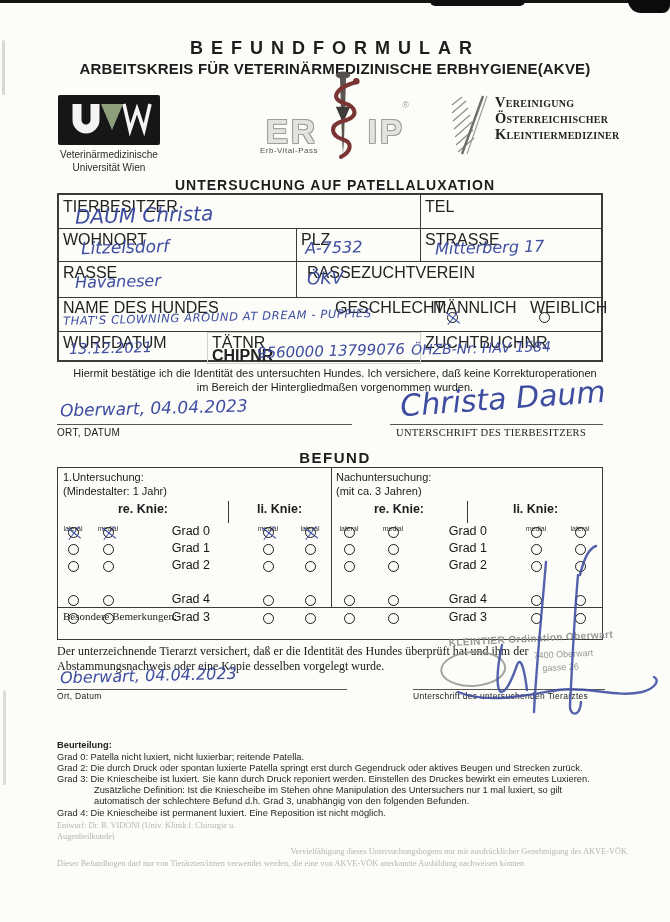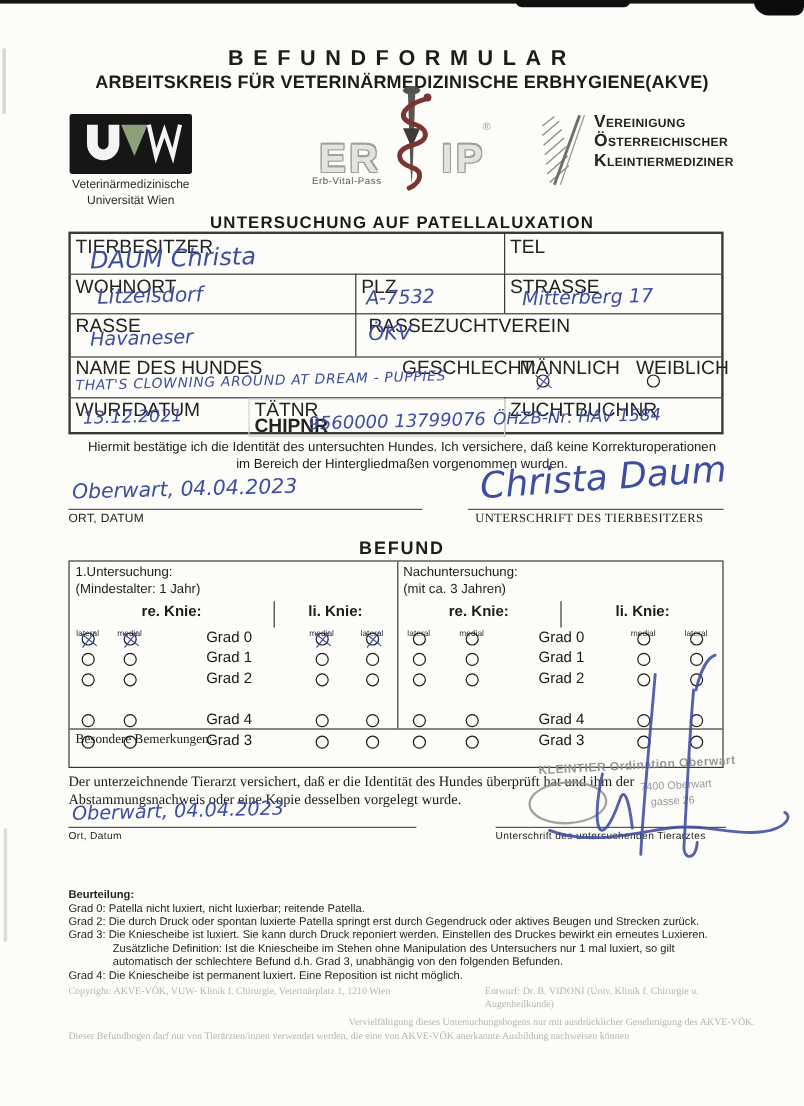--- a/index.html
+++ b/index.html
@@ -22,21 +22,21 @@
   .logo-vuw{left:53px;top:95px;width:112px;text-align:center;}
   .vuw-box{width:102px;height:50px;background:#161616;border-radius:2px;margin:0 auto;
            display:flex;align-items:center;justify-content:center;}
   .vuw-caption{font-size:10px;line-height:12.5px;margin-top:4px;color:#2a2a2a;}
   .logo-ervip{left:248px;top:76px;width:175px;height:112px;}
   .ervip-row{display:flex;align-items:center;justify-content:center;margin-top:22px;}
   .ervip-letters{font-size:33px;font-weight:bold;letter-spacing:3px;color:#e3e3df;
     text-shadow:-1px -1px 0 #a09f9a,1px -1px 0 #a09f9a,-1px 1px 0 #a09f9a,1px 1px 0 #a09f9a;}
   .ervip-reg{position:absolute;right:14px;top:24px;font-size:9px;color:#9a9a96;}
   .ervip-caption{position:absolute;left:12px;top:70px;font-size:8px;color:#555;letter-spacing:0.5px;}
-  .logo-voek{left:450px;top:95px;display:flex;gap:7px;align-items:flex-start;}
+  .logo-voek{left:450px;top:95px;display:flex;gap:7px;align-items:flex-start;font-family:Liberation Serif, serif;}
   .voek-text div{font-size:10px;line-height:15px;letter-spacing:0.3px;font-weight:600;color:#222;}
   .voek-text div::first-letter{font-size:14.5px;}
 
   .section-title{top:177px;font-size:14px;font-weight:bold;letter-spacing:1px;}
 
   
   .ftable{left:57px;top:193px;width:546px;height:169px;border:2px solid #3a3a3a;box-sizing:border-box;}
   .hline{position:absolute;left:0;right:0;height:0;border-top:1.3px solid #3a3a3a;}
   .vline{position:absolute;width:0;border-left:1.3px solid #3a3a3a;}
   .flabel{position:absolute;font-size:16px;color:#222;white-space:nowrap;}
@@ -335,20 +335,19 @@
     <div>Grad 0: Patella nicht luxiert, nicht luxierbar; reitende Patella.</div>
     <div>Grad 2: Die durch Druck oder spontan luxierte Patella springt erst durch Gegendruck oder aktives Beugen und Strecken zurück.</div>
     <div>Grad 3: Die Kniescheibe ist luxiert. Sie kann durch Druck reponiert werden. Einstellen des Druckes bewirkt ein erneutes  Luxieren.</div>
     <div class="indent">Zusätzliche Definition: Ist die Kniescheibe im Stehen ohne Manipulation des Untersuchers nur 1 mal luxiert, so gilt</div>
     <div class="indent">automatisch der schlechtere Befund d.h. Grad 3, unabhängig von den folgenden Befunden.</div>
     <div>Grad 4: Die Kniescheibe ist permanent luxiert. Eine Reposition ist nicht möglich.</div>
   </div>
 
   <div class="footer">
     <div class="footer-row">
-      <div class="footer-left">Copyright: AKVE-VÖK, VUW- Klinik f. Chirurgie, Veterinärplatz 1, 1210 Wien</div>
       <div class="footer-right">Entwurf: Dr. B. VIDONI (Univ. Klinik f. Chirurgie u. Augenheilkunde)</div>
     </div>
     <div class="footer-c">Vervielfältigung dieses Untersuchungsbogens nur mit ausdrücklicher Genehmigung des AKVE-VÖK.</div>
     <div class="footer-l3">Dieser Befundbogen darf nur von Tierärzten/innen verwendet werden, die eine von AKVE-VÖK anerkannte Ausbildung nachweisen können</div>
   </div>
 
 </div>
 
 </body></html>

